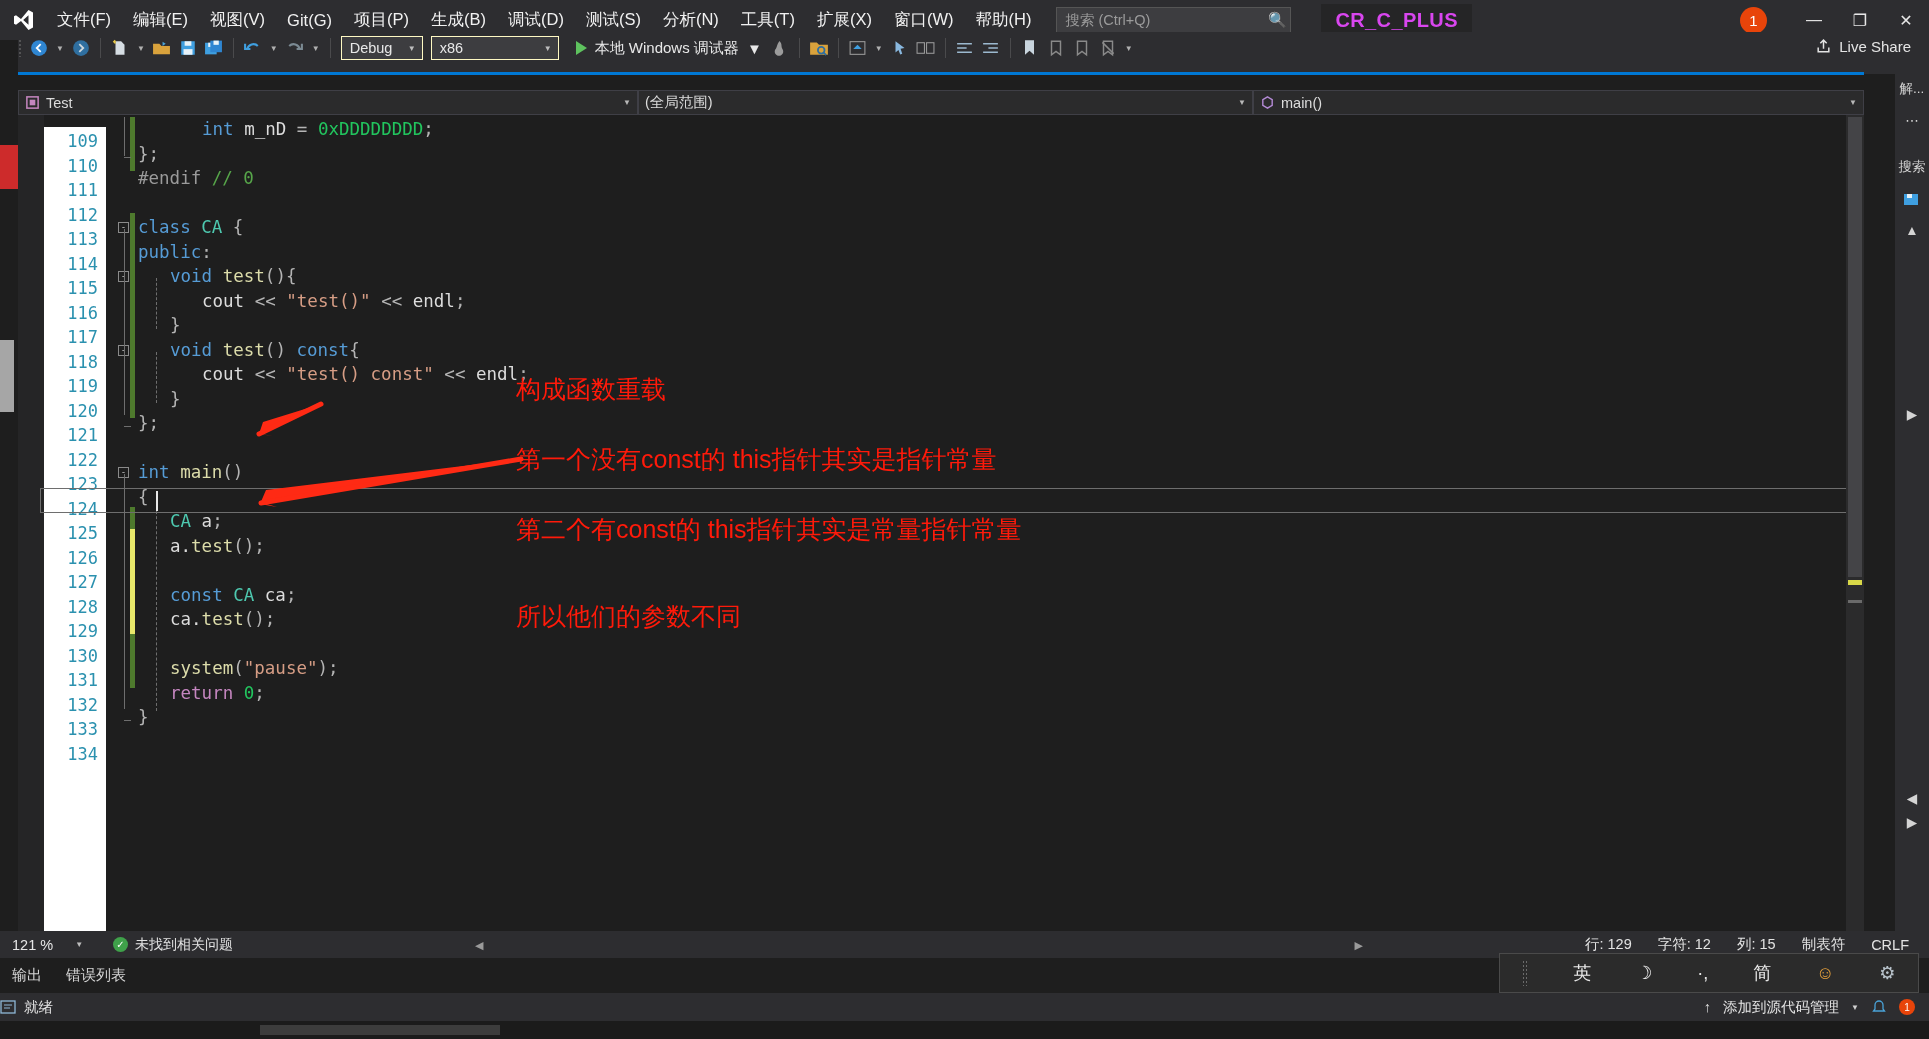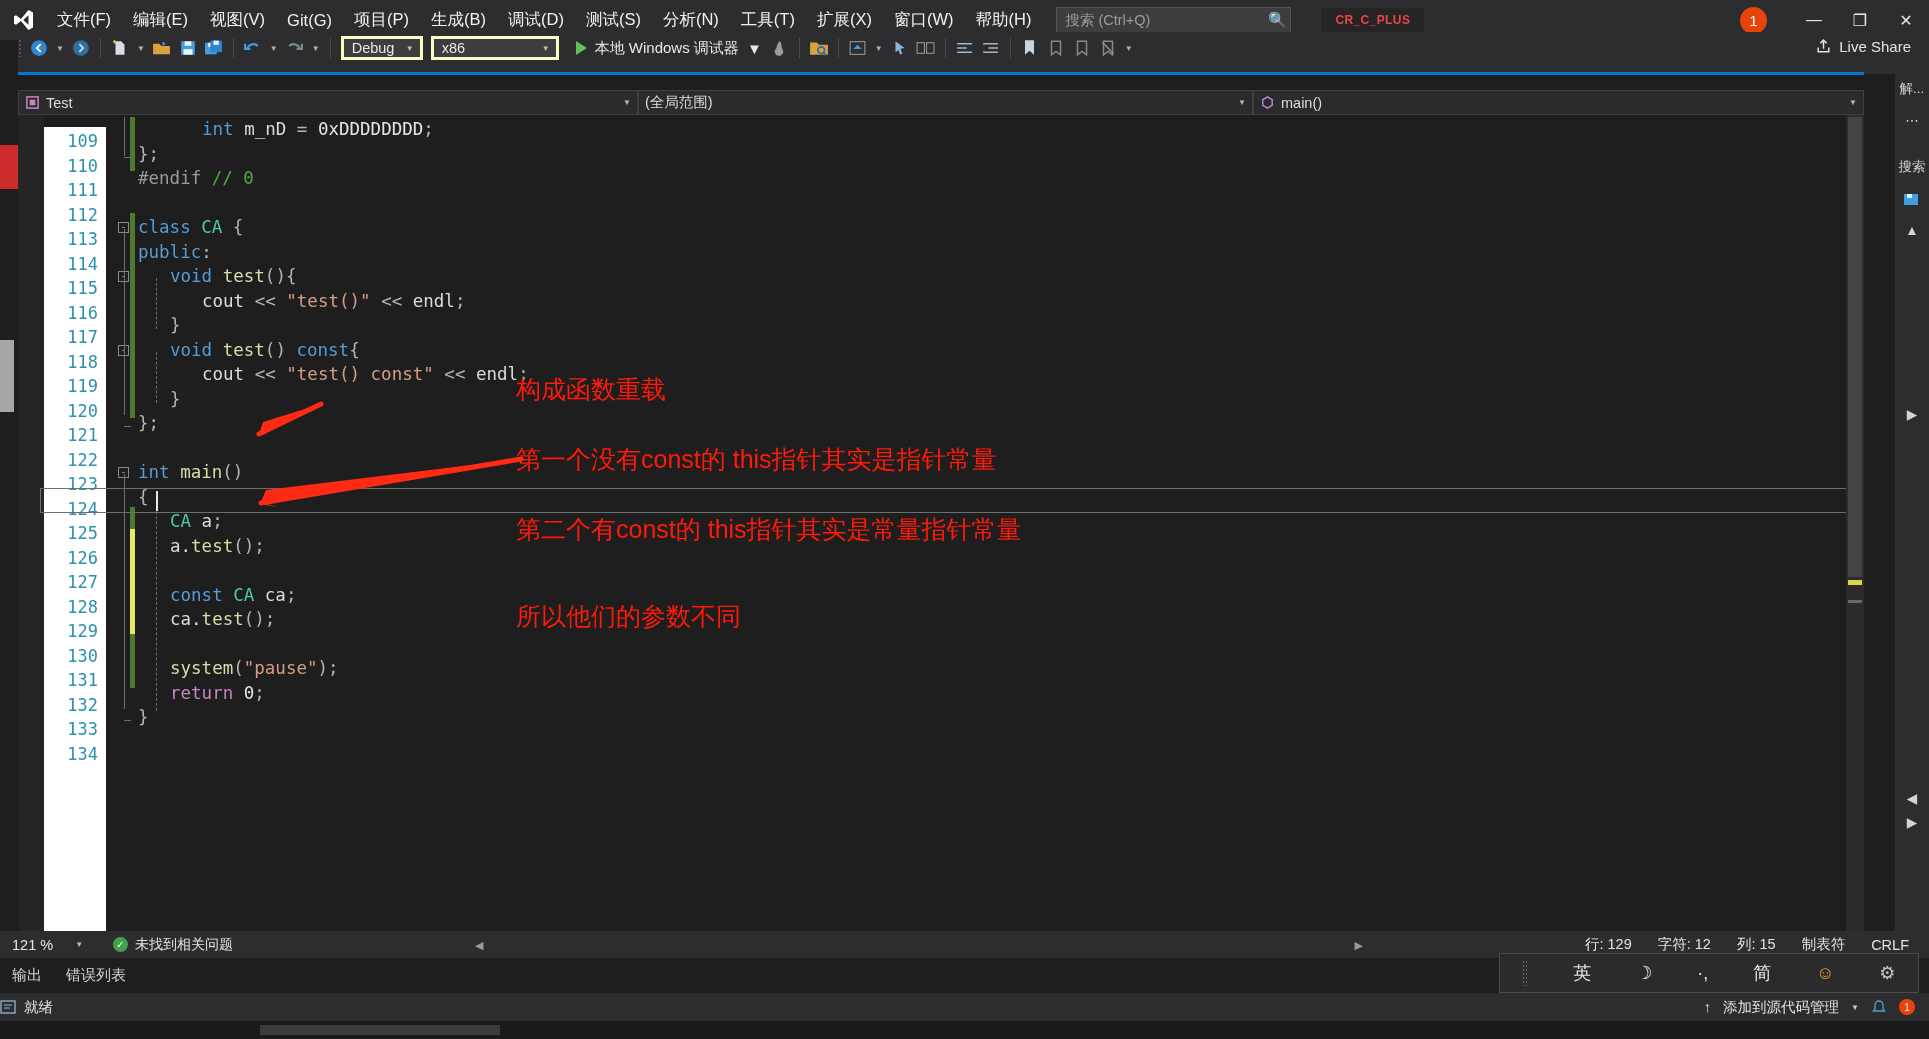--- a/index.html
+++ b/index.html
@@ -33,22 +33,22 @@
     flex: 1; background: transparent; border: none; outline: none;
     color: #c9c9c9; font-size: 14.5px; padding: 0 8px;
     font-family: "Liberation Sans", sans-serif;
   }
   #search-box input::placeholder { color: #9b9b9b; }
   #search-mag {
     width: 26px; height: 24px; display: flex; align-items: center; justify-content: center;
     color: #d0d0d0; font-size: 15px;
   }
   #proj-title {
-    margin-left: 30px; background: #252526; color: #ef4444;
-    font-size: 12px; font-weight: bold; padding: 5px 14px; letter-spacing: .4px;
+    margin-left: 30px; background: #252526; color: #d946ef;
+    font-size: 20px; font-weight: bold; padding: 5px 14px; letter-spacing: .4px;
   }
   #title-spacer { flex: 1; }
   #notif-badge {
     width: 27px; height: 27px; border-radius: 50%; background: #e8440a;
     color: #fff; font-size: 15px; display: flex; align-items: center;
     justify-content: center; margin-right: 24px;
   }
   .win-btn {
     width: 46px; height: 40px; display: flex; align-items: center;
     justify-content: center; color: #e6e6e6; font-size: 16px;
@@ -64,21 +64,21 @@
     background-image: radial-gradient(#5a5a5a 38%, transparent 40%);
     background-size: 4px 4px; opacity: .85;
   }
   .tb-btn {
     height: 28px; min-width: 26px; display: flex; align-items: center;
     justify-content: center; color: #c8c8c8; padding: 0 3px;
   }
   .tb-caret { font-size: 8px; color: #b0b0b0; padding: 0 4px; }
   .tb-sep { width: 1px; height: 20px; background: #4a4a4c; margin: 0 6px; }
   .tb-combo {
-    height: 24px; background: #3d3d40; border: 3px solid #fef9c3;
+    height: 24px; background: #3d3d40; border: 1px solid #fef9c3;
     color: #e8e8e8; font-size: 14.5px; display: flex; align-items: center;
     padding: 0 6px 0 8px; margin: 0 4px; justify-content: space-between;
   }
   .tb-combo .cb-caret { font-size: 8px; color: #bdbdbd; margin-left: 10px; }
   #run-btn {
     display: flex; align-items: center; color: #e8e8e8; font-size: 15px;
     height: 28px; padding: 0 5px; margin-left: 8px; white-space: nowrap;
   }
   #run-tri {
     width: 0; height: 0; border-left: 11px solid #5ec25e;
@@ -146,21 +146,21 @@
     height: 24.5px; line-height: 24.5px;
     font-family: "DejaVu Sans Mono", monospace; font-size: 17.5px;
     white-space: pre; position: relative;
   }
   .cline .txt { padding-left: 20px; }
   
   .kw   { color: #569cd6; }
   .typ  { color: #4ec9b0; }
   .fn   { color: #dcdcaa; }
   .str  { color: #d69d85; }
-  .num  { color: #e5e5e5; text-align: right; }
+  .num  { color: #22c55e; text-align: right; }
   .cmt  { color: #57a64a; }
   .pp   { color: #9b9b9b; }
   .pnk  { color: #c586c0; }
   .pln  { color: #dcdcdc; }
   .op   { color: #b4b4b4; }
 
   .fold {
     position: absolute; left: 0px; top: 7px; width: 11px; height: 11px;
     border: 1px solid #8a8a8a; color: #c8c8c8; font-size: 9px;
     line-height: 9px; text-align: center; background: #1e1e1e;

